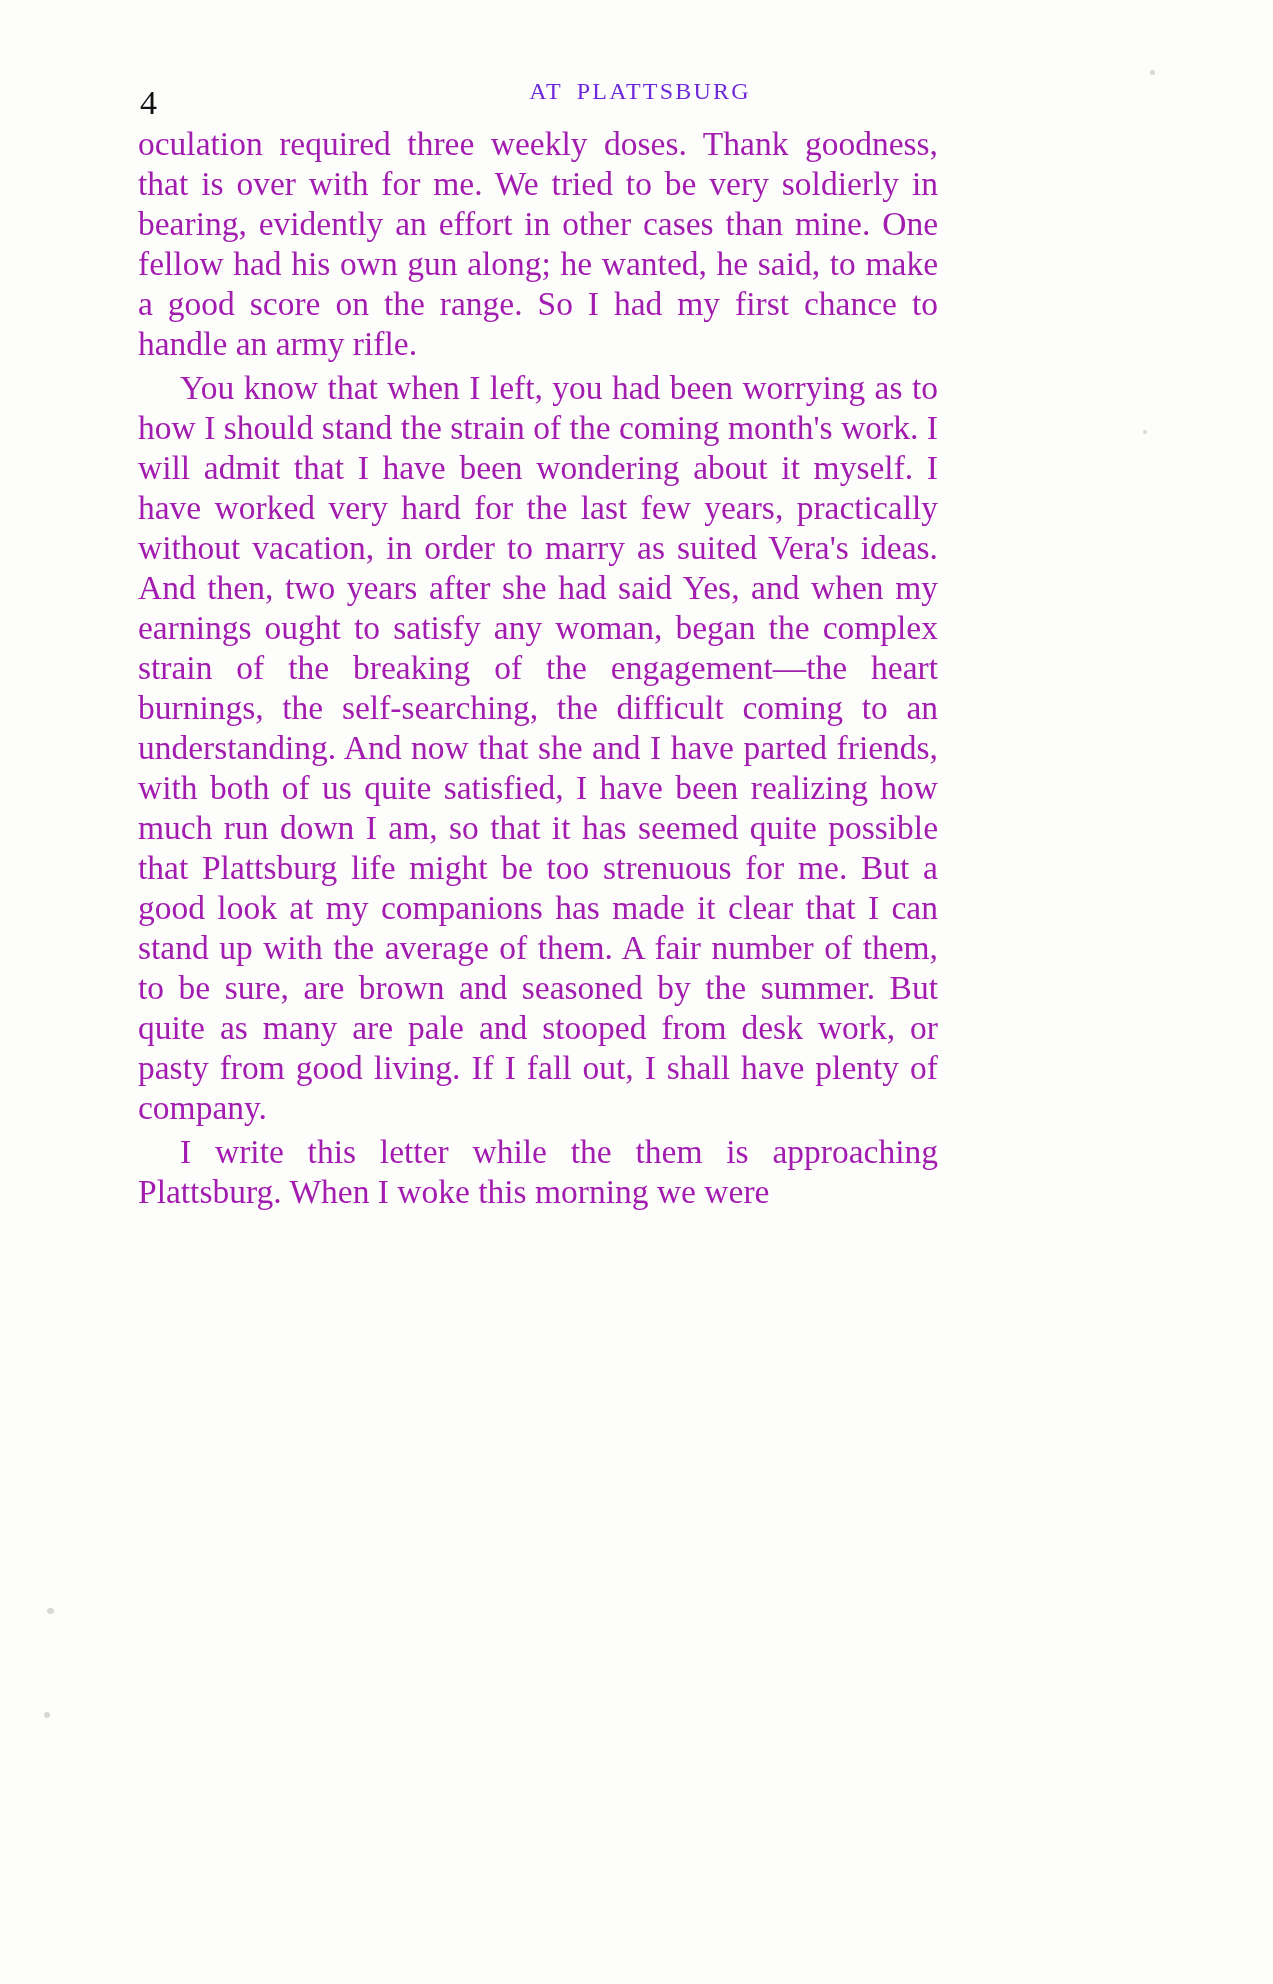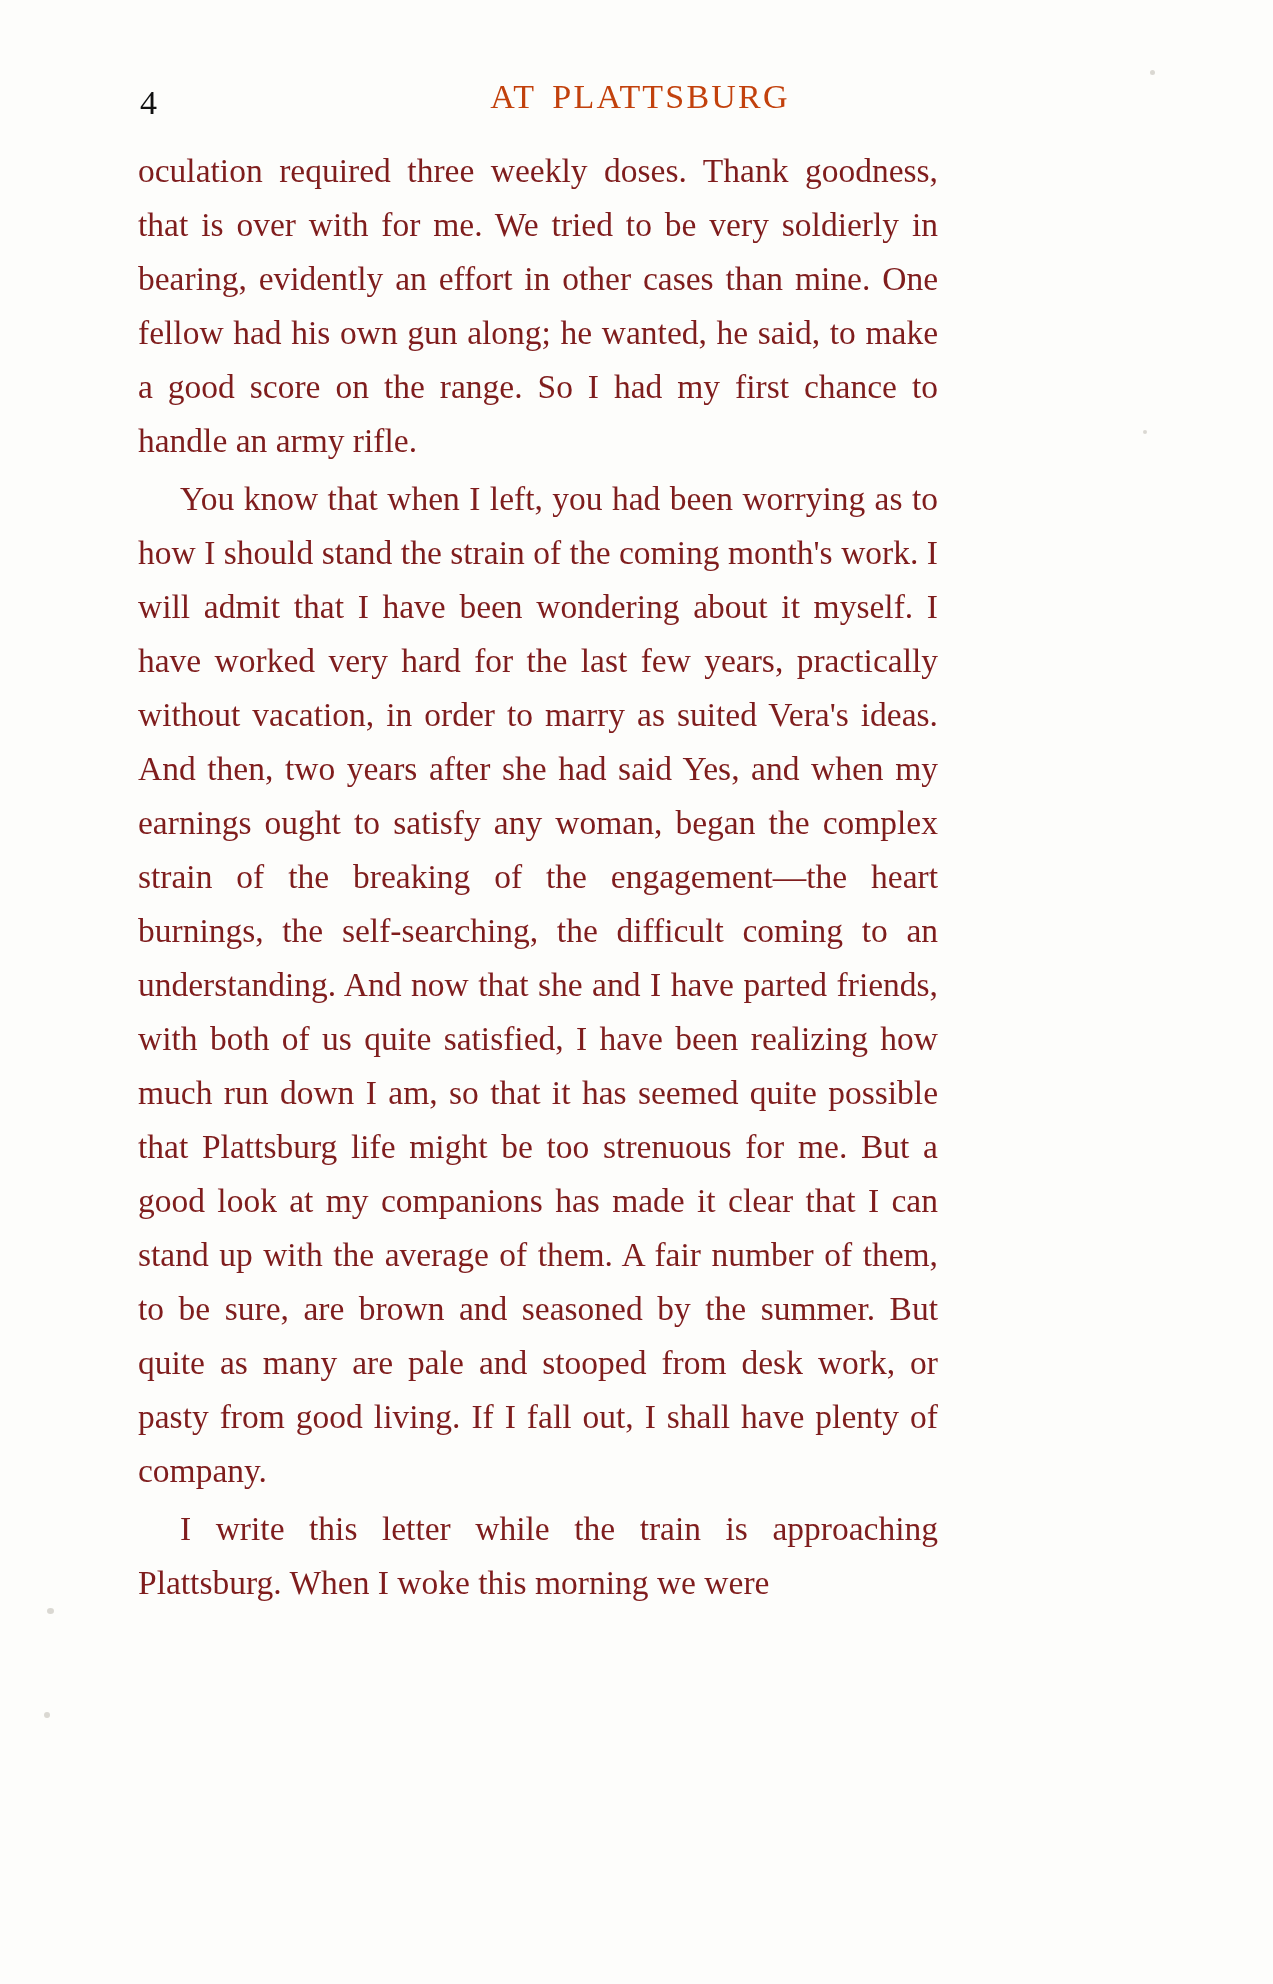--- a/index.html
+++ b/index.html
@@ -36,33 +36,33 @@
     font-family: "Liberation Serif", serif;
     color: #111;
     letter-spacing: 0.5px;
   }
   .running-head {
     position: absolute;
     left: 0;
     top: 0;
     width: 1000px;
     text-align: center;
-    font-size: 34px;
+    font-size: 24px;
     letter-spacing: 2.2px;
-    color: #c2410c;
+    color: #6d28d9;
     word-spacing: 6px;
   }
   .body-text {
     position: absolute;
-    top: 144px;
+    top: 124px;
     left: 138px;
     width: 800px;
     font-size: 33.5px;
-    line-height: 54px;
-    color: #7f1d1d;
+    line-height: 40px;
+    color: #a21caf;
     text-align: justify;
     text-justify: inter-word;
   }
   .para {
     margin: 0;
     text-indent: 42px;
     text-align: justify;
   }
   .para.first {
     text-indent: 0;
@@ -84,21 +84,21 @@
 <div class="page">
 
   <div class="page-header">
     <div class="folio">4</div>
     <div class="running-head">AT PLATTSBURG</div>
   </div>
 
   <div class="body-text">
     <p class="para first">oculation required three weekly doses.  Thank goodness, that is over with for me.  We tried to be very soldierly in bearing, evidently an effort in other cases than mine.  One fellow had his own gun along; he wanted, he said, to make a good score on the range.  So I had my first chance to handle an army rifle.</p>
     <p class="para">You know that when I left, you had been worrying as to how I should stand the strain of the coming month's work.  I will admit that I have been wondering about it myself.  I have worked very hard for the last few years, practically without vacation, in order to marry as suited Vera's ideas.  And then, two years after she had said Yes, and when my earnings ought to satisfy any woman, began the complex strain of the breaking of the engagement—the heart burnings, the self-searching, the difficult coming to an understanding.  And now that she and I have parted friends, with both of us quite satisfied, I have been realizing how much run down I am, so that it has seemed quite possible that Plattsburg life might be too strenuous for me.  But a good look at my companions has made it clear that I can stand up with the average of them.  A fair number of them, to be sure, are brown and seasoned by the summer.  But quite as many are pale and stooped from desk work, or pasty from good living.  If I fall out, I shall have plenty of company.</p>
-    <p class="para">I write this letter while the train is approaching Plattsburg.  When I woke this morning we were</p>
+    <p class="para">I write this letter while the them is approaching Plattsburg.  When I woke this morning we were</p>
   </div>
 
   <div class="speck" style="left:1150px; top:70px; width:5px; height:5px;"></div>
   <div class="speck" style="left:47px; top:1608px; width:7px; height:6px;"></div>
   <div class="speck" style="left:44px; top:1712px; width:6px; height:6px;"></div>
   <div class="speck" style="left:1143px; top:430px; width:4px; height:4px;"></div>
 
 </div>
 
 </body></html>

